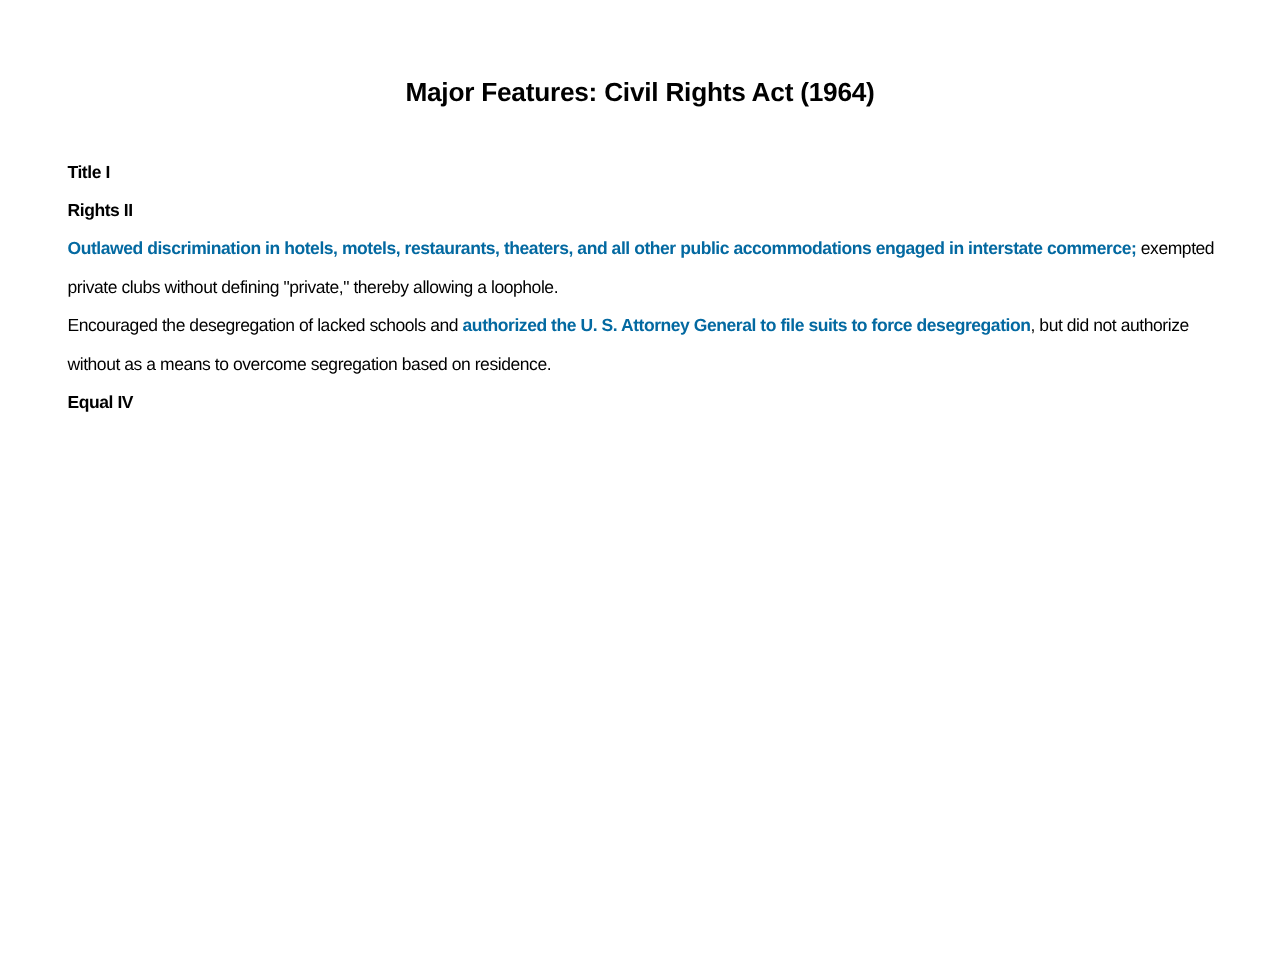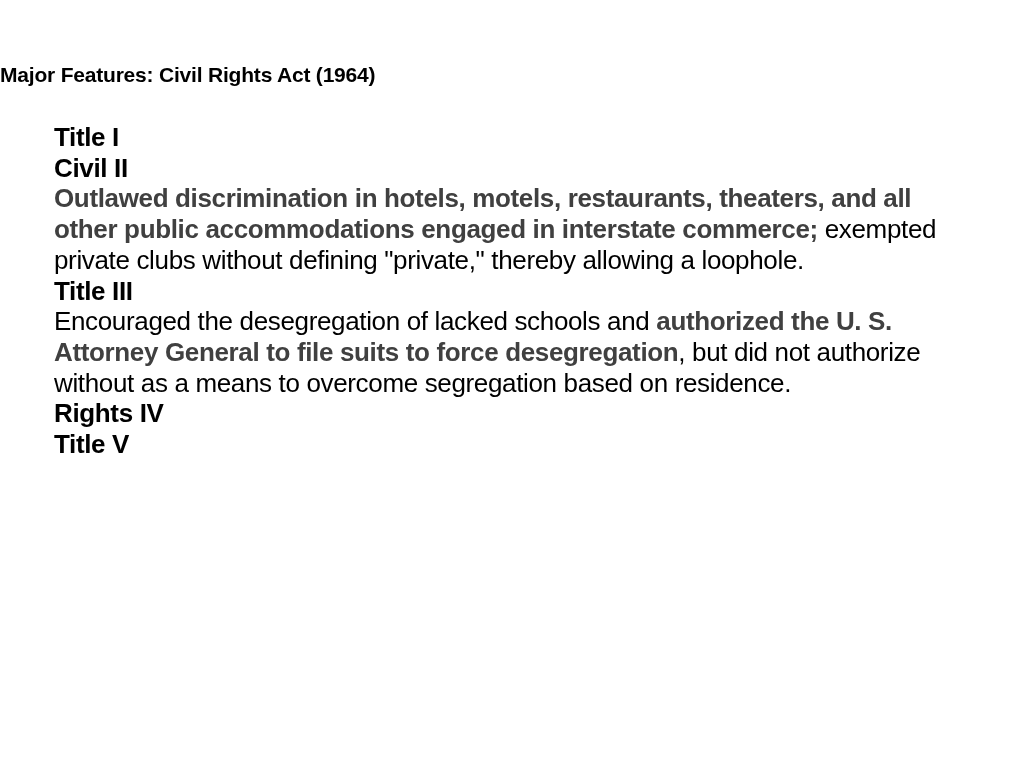--- a/index.html
+++ b/index.html
@@ -13,68 +13,67 @@
       position: relative;
       overflow: hidden;
       font-family: "Liberation Sans", "DejaVu Sans", sans-serif;
       color: #000000;
     }
     .slide-title {
       position: absolute;
       top: 60px;
       left: 0;
       width: 1024px;
+      text-align: center;
       font-weight: bold;
       font-size: 21px;
       line-height: 30px;
       letter-spacing: -0.2px;
     }
     .content {
       position: absolute;
       top: 122px;
       left: 54px;
       width: 920px;
-      font-size: 26px;
+      font-size: 14px;
       line-height: 30.7px;
       letter-spacing: -0.35px;
     }
     .section-heading {
       font-weight: bold;
       display: block;
     }
     .para {
       display: block;
     }
     .red {
-      color: #404040;
+      color: #0369a1;
       font-weight: bold;
     }
   </style>
 </head>
 <body>
 
 <div class="slide-title">Major Features: Civil Rights Act (1964)</div>
 
 <div class="content">
 
   <div>
     <span class="section-heading">Title I</span>
   </div>
 
   <div>
-    <span class="section-heading">Civil II</span>
+    <span class="section-heading">Rights II</span>
     <span class="para"><span class="red">Outlawed discrimination in hotels, motels, restaurants, theaters, and all other public accommodations engaged in interstate commerce;</span><span> exempted private clubs without defining "private," thereby allowing a loophole.</span></span>
   </div>
 
   <div>
-    <span class="section-heading">Title III</span>
     <span class="para"><span>Encouraged the desegregation of lacked schools and </span><span class="red">authorized the U. S. Attorney General to file suits to force desegregation</span><span>, but did not authorize without as a means to overcome segregation based on residence.</span></span>
   </div>
 
   <div>
-    <span class="section-heading">Rights IV</span>
+    <span class="section-heading">Equal IV</span>
   </div>
 
   <div>
-    <span class="section-heading">Title V</span>
   </div>
 
 </div>
 
 </body></html>

